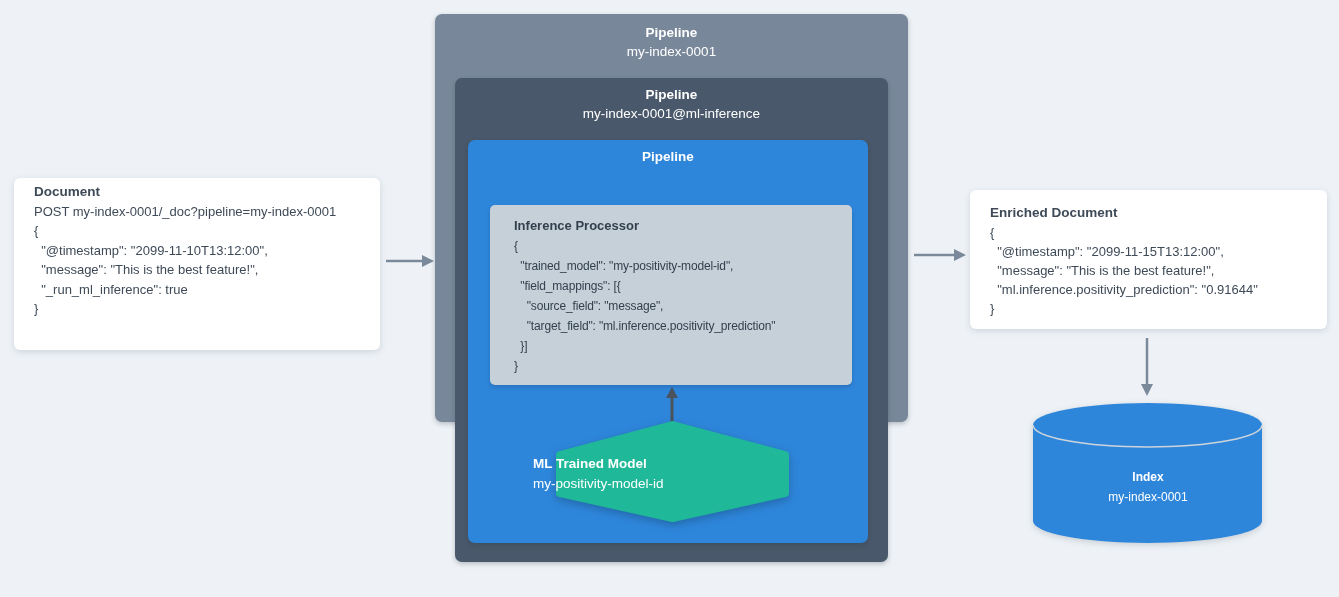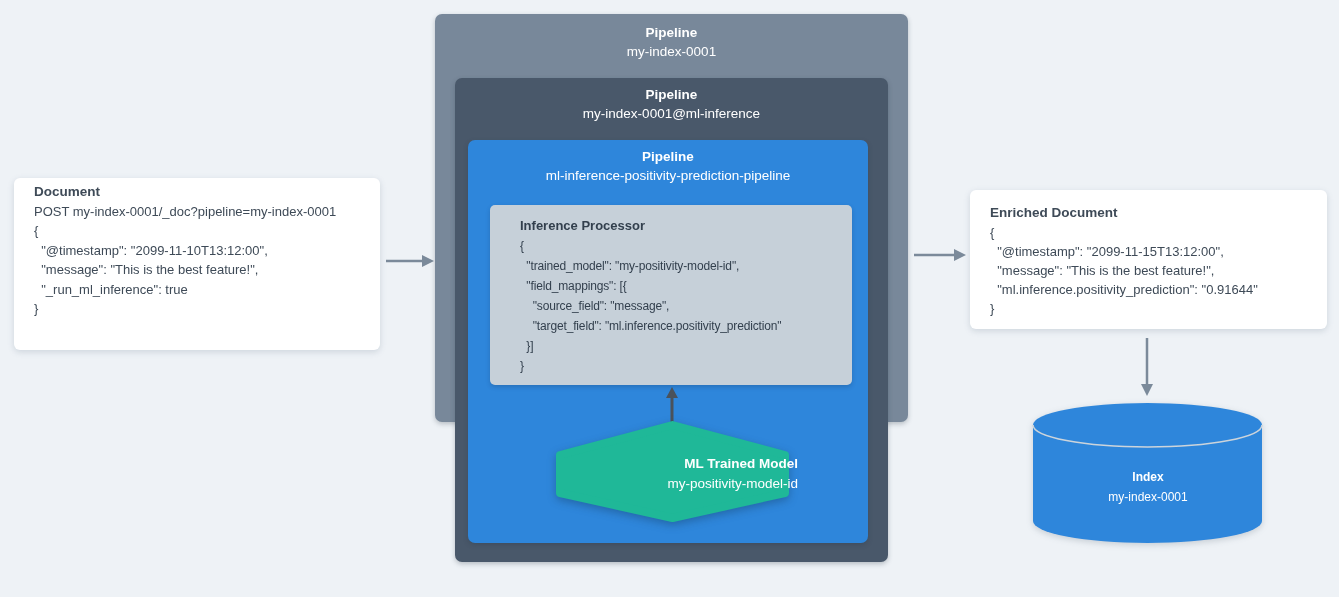--- a/index.html
+++ b/index.html
@@ -35,30 +35,30 @@
     font-size:13.5px;line-height:18px;padding-top:10px;
   }
   .pipe-middle .pipe-title{padding-top:8px;}
   .pipe-inner .pipe-title{padding-top:8px;}
   .pipe-subtitle{
     text-align:center;color:var(--white-text);font-size:13.5px;line-height:19px;
   }
   .processor{
     position:absolute;left:22px;top:65px;width:362px;height:180px;
     background:var(--processor-bg);border-radius:5px;box-sizing:border-box;
-    padding:11px 30px;box-shadow:0 2px 4px rgba(20,50,90,.25);
+    padding:11px 24px;box-shadow:0 2px 4px rgba(20,50,90,.25);
   }
   .processor .card-title{color:var(--processor-text);font-size:13px;line-height:20px;}
   .processor .code{color:var(--processor-text);font-size:12px;line-height:20px;letter-spacing:-0.15px;}
 
   .arrow-svg{position:absolute;overflow:visible;}
   .hex-svg{position:absolute;left:548px;top:413px;overflow:visible;
     filter:drop-shadow(0 3px 4px rgba(15,45,75,.35));}
   .hex-label{
-    position:absolute;left:548px;top:454px;width:250px;text-align:right;
+    position:absolute;left:533px;top:454px;width:250px;text-align:left;
     color:var(--white-text);font-size:13.5px;line-height:20px;
   }
   .hex-label .t{font-weight:bold;}
   .cyl-svg{position:absolute;left:1030px;top:398px;overflow:visible;
     filter:drop-shadow(0 2px 3px rgba(40,60,80,.2));}
   .cyl-label{
     position:absolute;left:1030px;top:467px;width:236px;text-align:center;
     color:var(--white-text);font-size:12px;line-height:20px;
   }
   .cyl-label .t{font-weight:bold;}
@@ -86,21 +86,20 @@
   <section class="pipeline pipe-outer">
     <div class="pipe-title">Pipeline</div>
     <div class="pipe-subtitle">my-index-0001</div>
 
     <section class="pipeline pipe-middle">
       <div class="pipe-title">Pipeline</div>
       <div class="pipe-subtitle">my-index-0001@ml-inference</div>
 
       <section class="pipeline pipe-inner">
         <div class="pipe-title">Pipeline</div>
-        <div class="pipe-subtitle">ml-inference-positivity-prediction-pipeline</div>
 
         <section class="processor">
           <div class="card-title">Inference Processor</div>
           <pre class="code">{
   "trained_model": "my-positivity-model-id",
   "field_mappings": [{
     "source_field": "message",
     "target_field": "ml.inference.positivity_prediction"
   }]
 }</pre>

